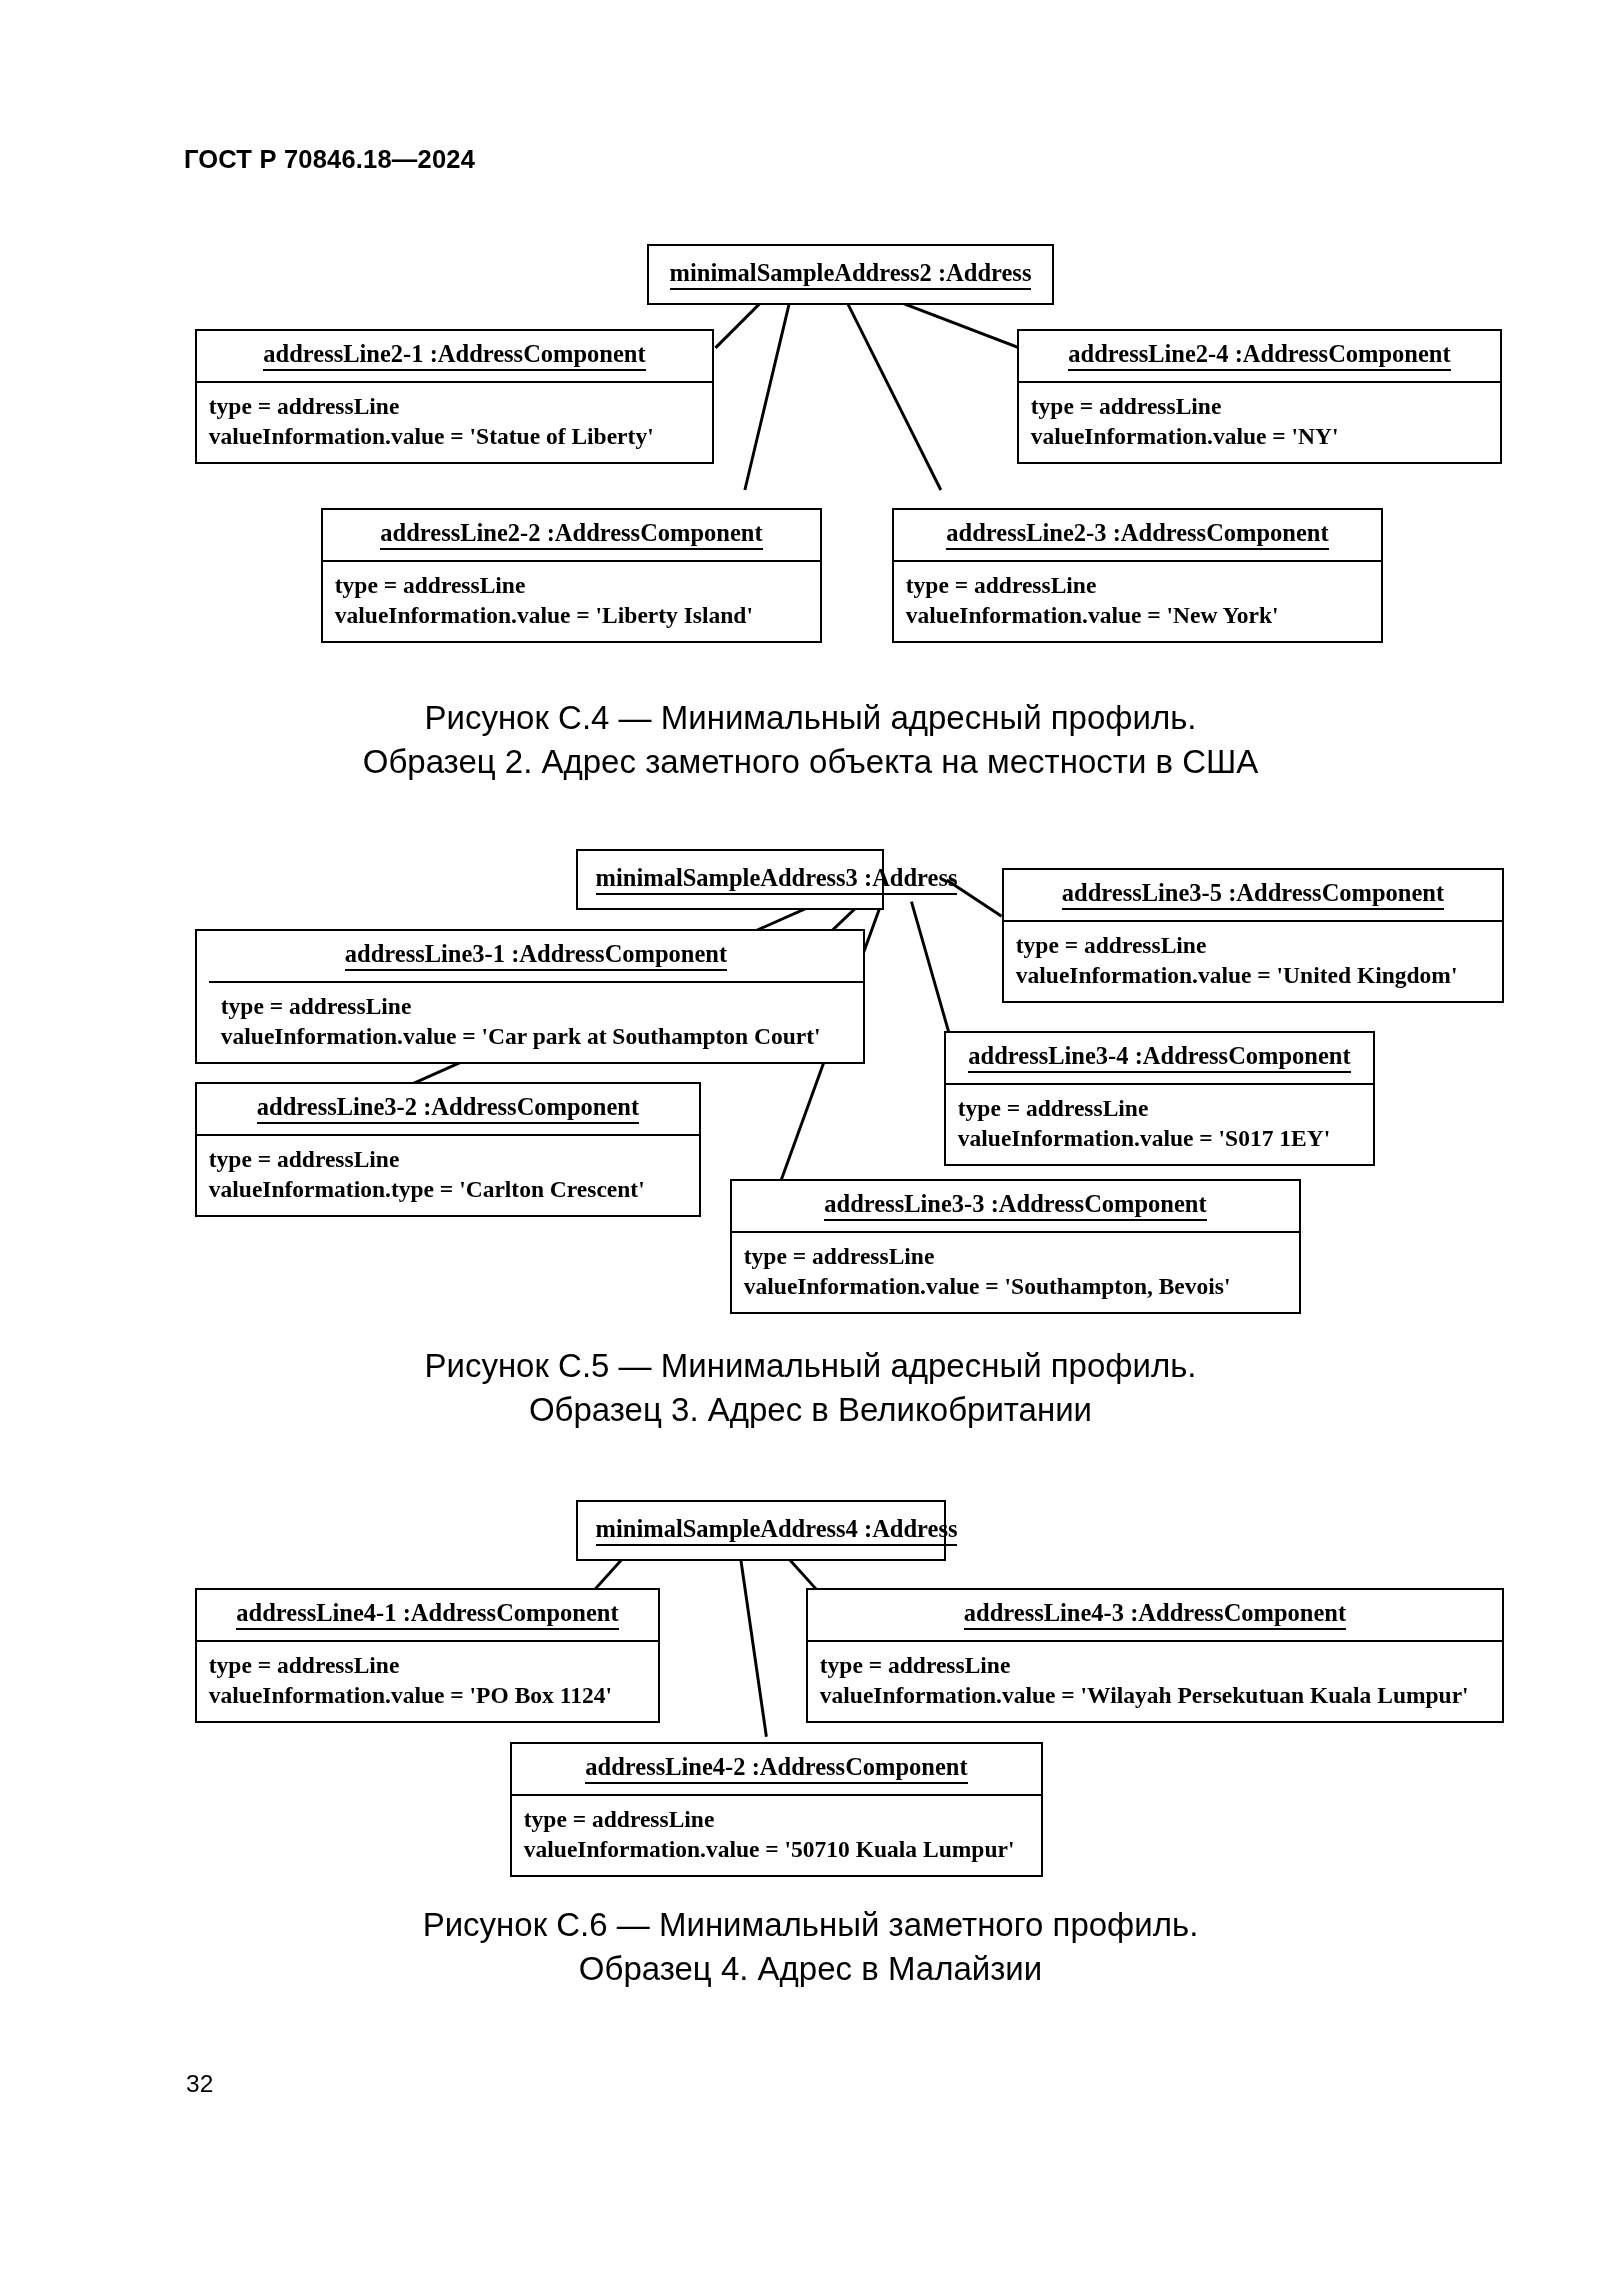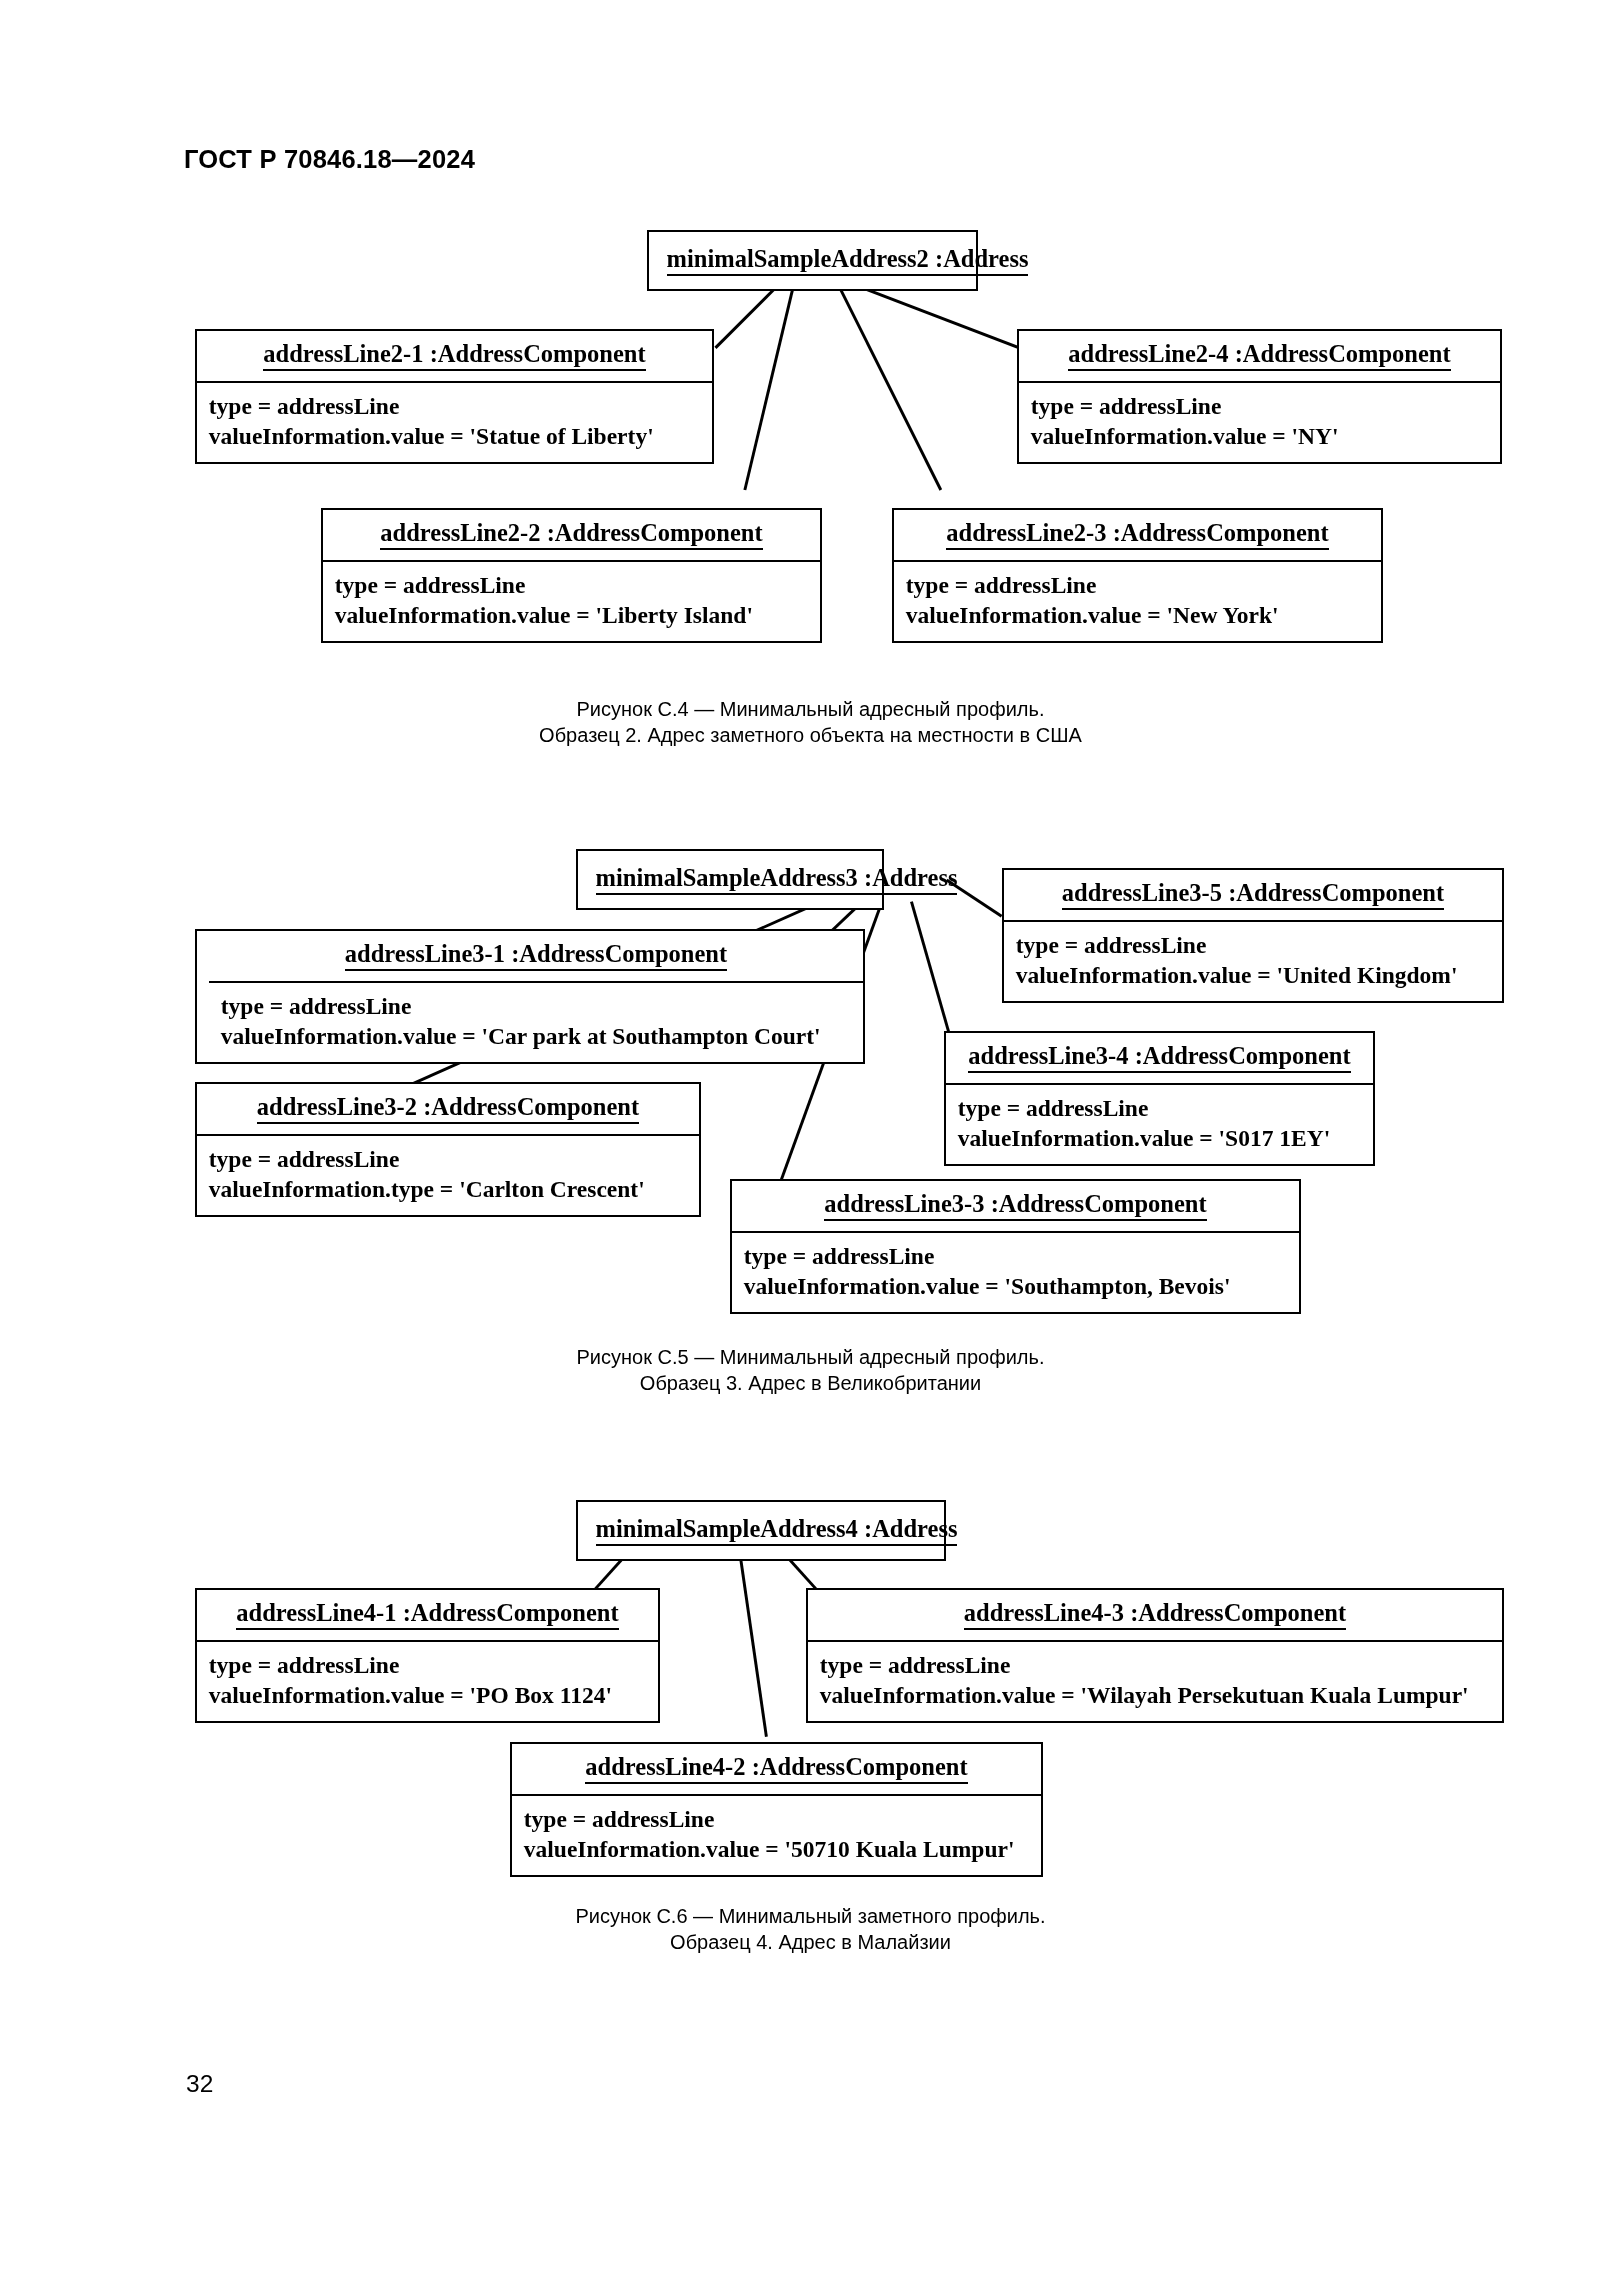--- a/index.html
+++ b/index.html
@@ -41,21 +41,21 @@
     font-size: 24.5px;
   }
 
   
   .caption {
     position: absolute;
     width: 1621px;
     left: 0;
     text-align: center;
     font-family: "Liberation Sans", sans-serif;
-    font-size: 20px;
+    font-size: 33px;
     line-height: 1.32;
   }
   .caption .cap-line { display: block; }
 
   
   .diagram {
     position: absolute;
     left: 0;
   }
   .diagram svg.links {
@@ -120,21 +120,21 @@
         <line x1="795" y1="290" x2="730" y2="355"></line>
 
         <line x1="810" y1="290" x2="760" y2="500"></line>
 
         <line x1="855" y1="290" x2="960" y2="500"></line>
 
         <line x1="870" y1="290" x2="1040" y2="355"></line>
       </g>
     </svg>
 
-    <div class="uml-box root" style="left:647px; top:230px; width:331px;">
+    <div class="uml-box root" style="left:647px; top:244px; width:407px;">
       <div class="uml-head">
         <span class="nm">minimalSampleAddress2 :Address</span>
       </div>
     </div>
 
     <div class="uml-box compartmented" style="left:195px; top:329px; width:519px;">
       <div class="uml-head">
         <span class="nm">addressLine2-1 :AddressComponent</span>
       </div>
       <div class="uml-body">

